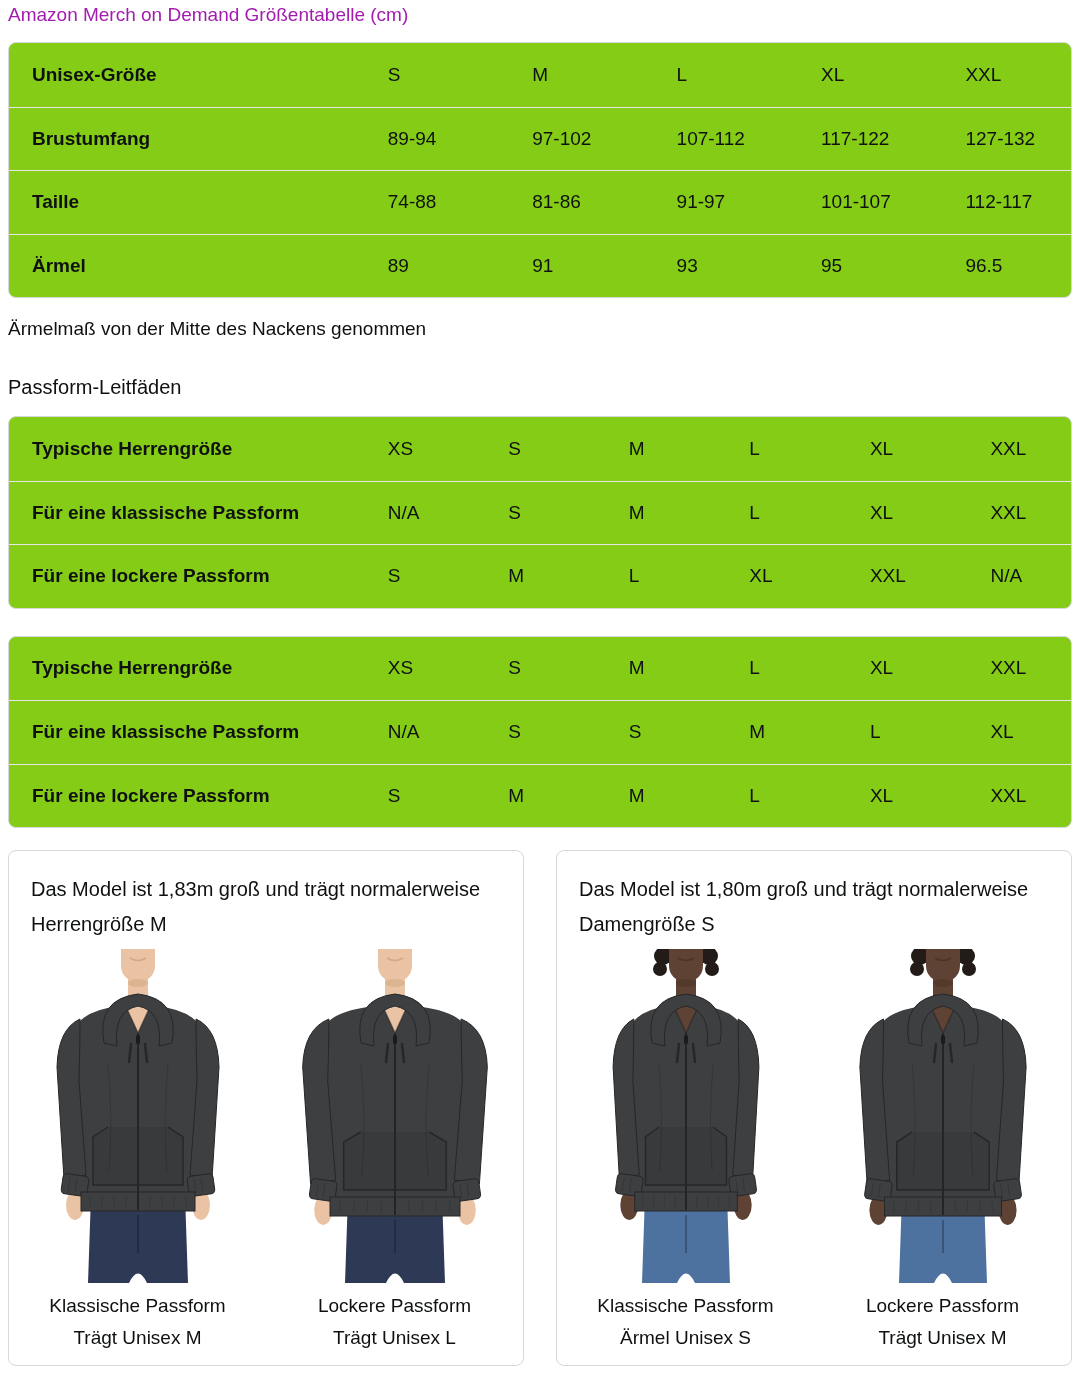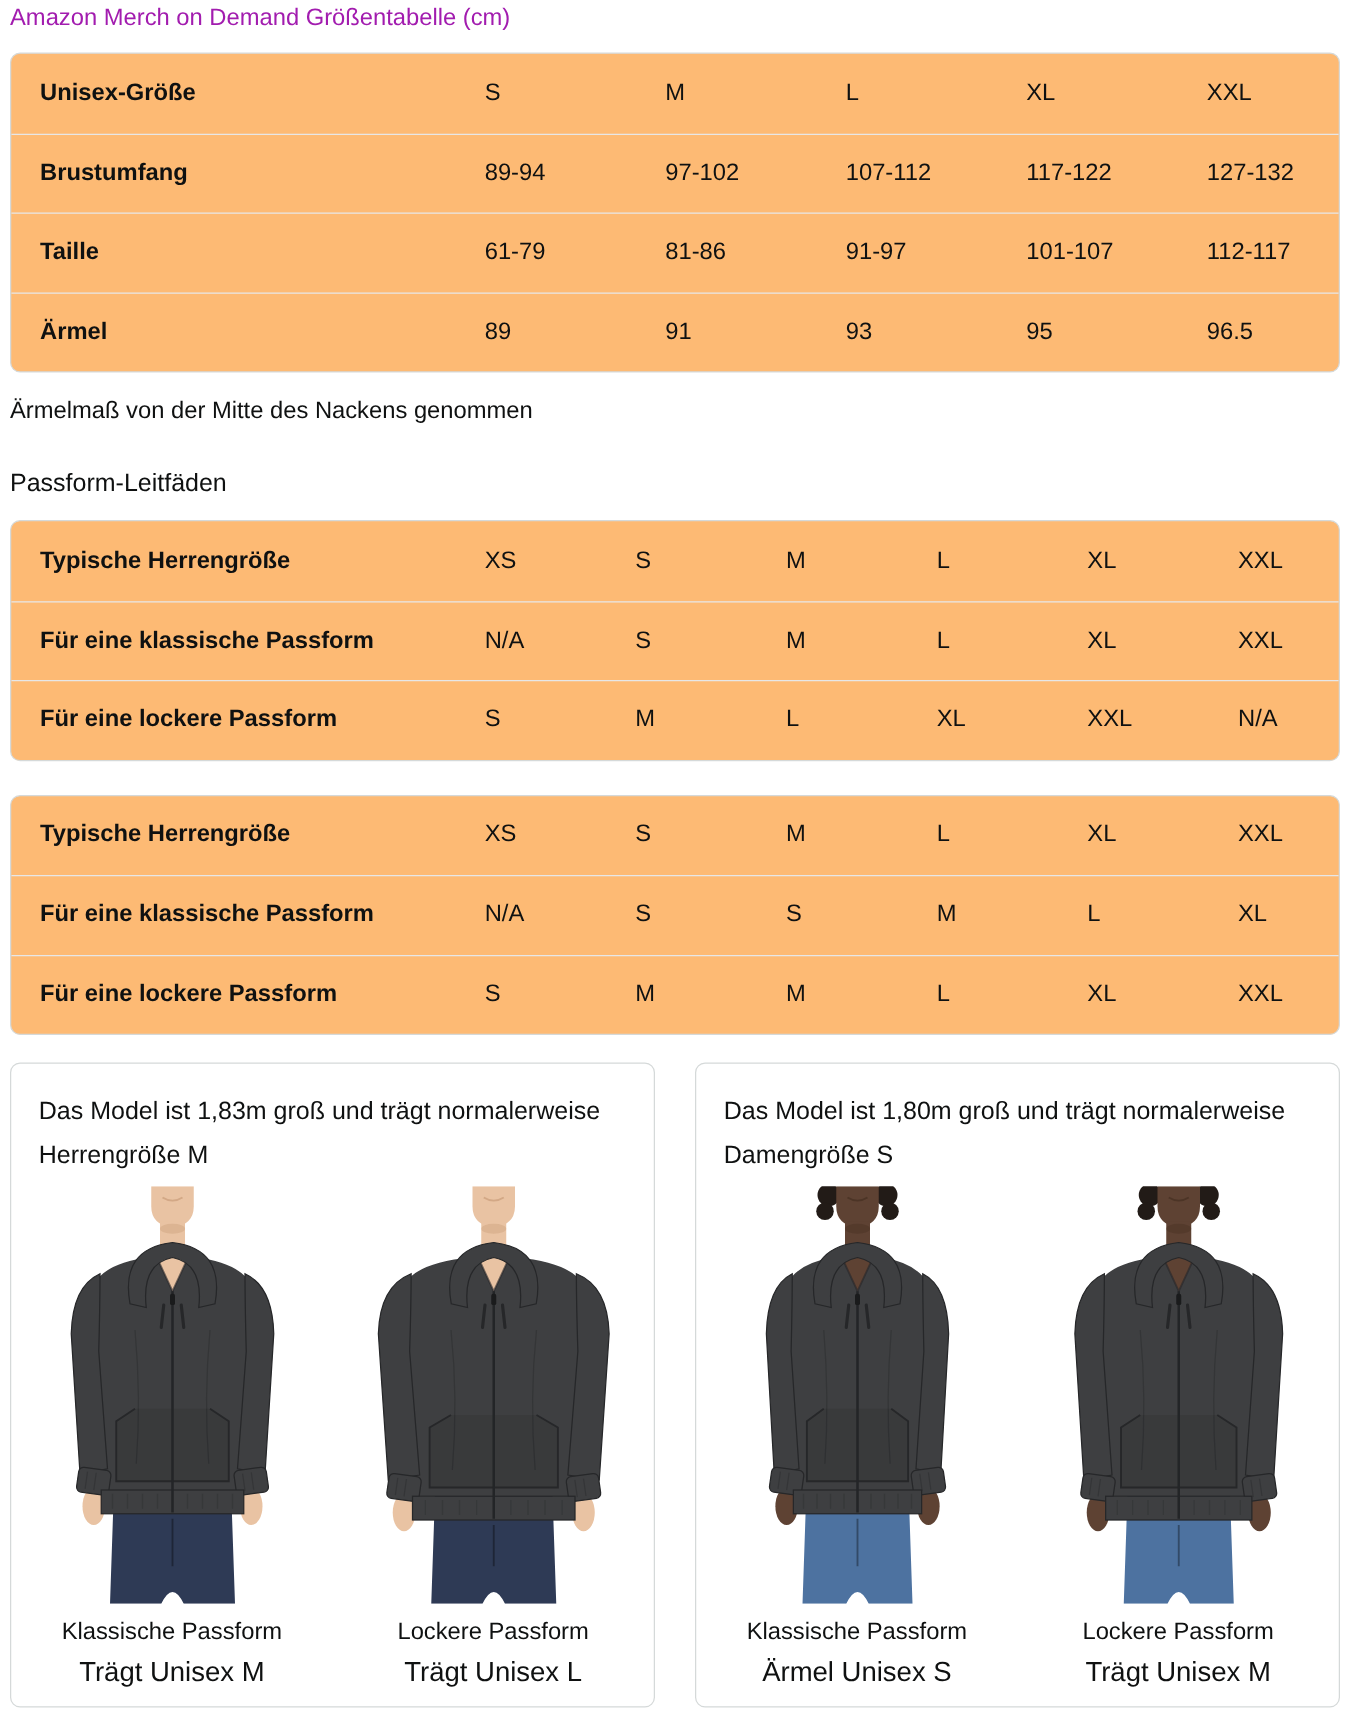--- a/index.html
+++ b/index.html
@@ -16,21 +16,21 @@
     font-size: 19px; line-height: 25px; font-weight: 400;
     margin-left: -5px; padding-left: 0;
     margin: 0 0 0 -5px; padding-left: 5px; margin-left: 0;
     color: #a21caf;
   }
   .page-title, .section-title, .table-note { margin-left: -5px; padding-left: 5px; }
 
   .chart-table {
     border: 1px solid #d5d9d9;
     border-radius: 8px;
-    background: #fdba74;
+    background: #84cc16;
     overflow: hidden;
   }
   .t1 { margin-top: 15px; }
   .t2 { margin-top: 16px; }
   .t3 { margin-top: 27px; }
 
   .tr { display: flex; align-items: center; height: 63.5px; border-top: 1px solid #e7e7e7; }
   .tr:first-child { border-top: none; }
   .td { font-size: 19px; line-height: 24px; white-space: nowrap; }
   .td.lbl { width: 35.1%; font-weight: 700; padding-left: 23px; }
@@ -67,21 +67,21 @@
     margin-top: 7px;
   }
   .figure { width: 210px; height: 334px; }
   .figure svg { display: block; }
   .fit-labels {
     display: grid; grid-template-columns: 1fr 1fr;
     text-align: center;
     margin-top: 11px;
   }
   .fit-name { font-size: 19px; font-weight: 400; line-height: 24px; }
-  .fit-size { font-size: 22px; font-weight: 400; line-height: 24px; margin-top: 8px; }
+  .fit-size { font-size: 19px; font-weight: 400; line-height: 24px; margin-top: 8px; }
 </style>
 </head>
 <body>
 
 <div class="page">
 
   <div class="page-title">Amazon Merch on Demand Größentabelle (cm)</div>
 
   <div class="chart-table t1">
     <div class="tr">
@@ -95,21 +95,21 @@
     <div class="tr">
       <div class="td lbl">Brustumfang</div>
       <div class="td val">89-94</div>
       <div class="td val">97-102</div>
       <div class="td val">107-112</div>
       <div class="td val">117-122</div>
       <div class="td val">127-132</div>
     </div>
     <div class="tr">
       <div class="td lbl">Taille</div>
-      <div class="td val">61-79</div>
+      <div class="td val">74-88</div>
       <div class="td val">81-86</div>
       <div class="td val">91-97</div>
       <div class="td val">101-107</div>
       <div class="td val">112-117</div>
     </div>
     <div class="tr">
       <div class="td lbl">Ärmel</div>
       <div class="td val">89</div>
       <div class="td val">91</div>
       <div class="td val">93</div>

